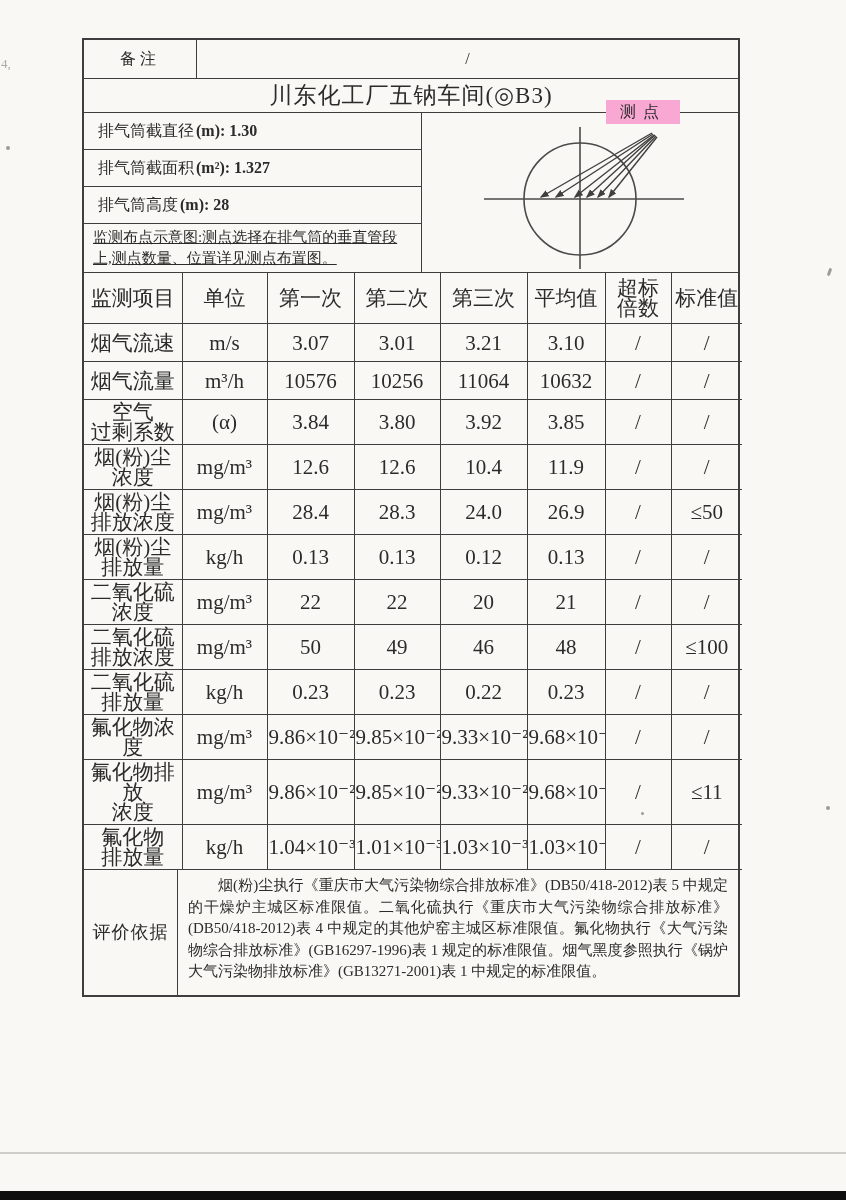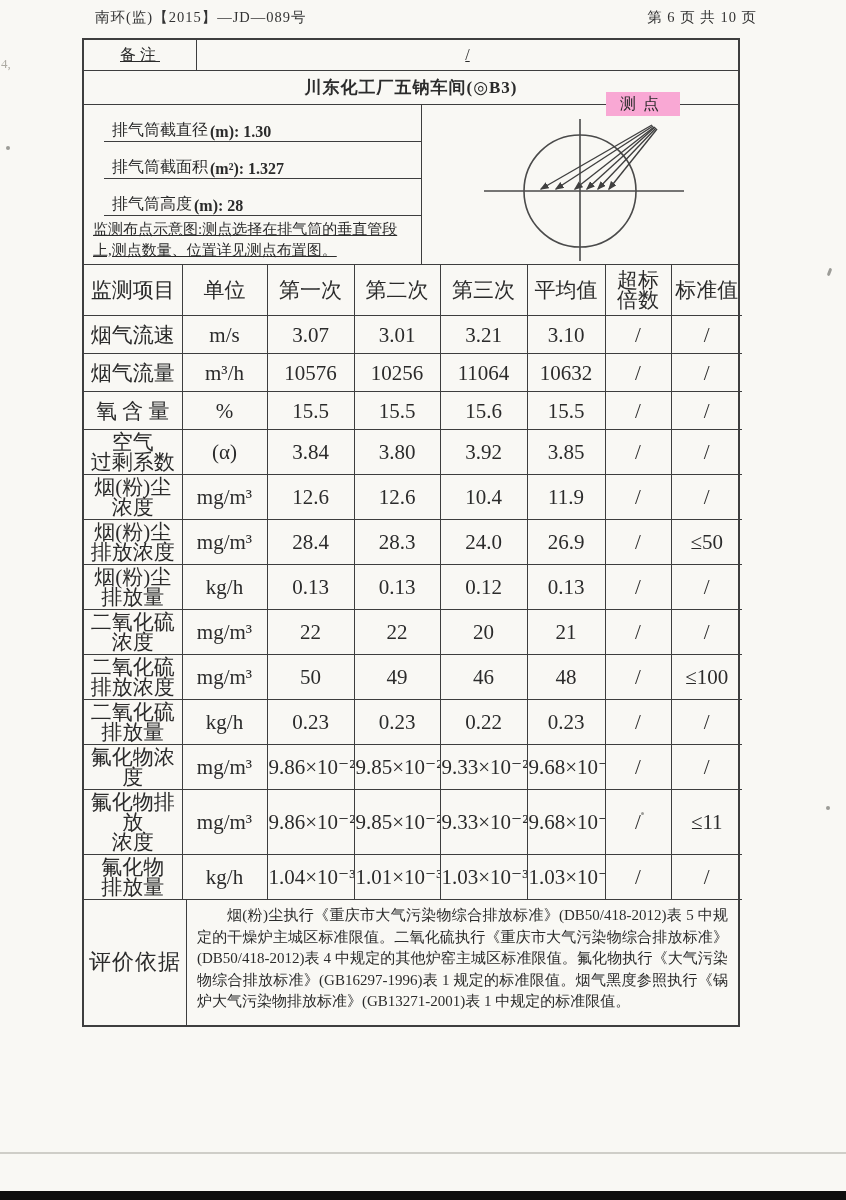--- a/index.html
+++ b/index.html
@@ -19,38 +19,38 @@
   }
   
   .doc-table{
     position:absolute;left:82px;top:38px;width:658px;
     border:2px solid #3e3e3e;
     box-sizing:border-box;
     background:#f9f8f4;
   }
   .row{display:flex;box-sizing:border-box;}
   .cell{box-sizing:border-box;}
-  .remark-row{height:31px;border-bottom:1.5px solid #3e3e3e;text-decoration:underline;}
+  .remark-row{height:39px;border-bottom:1.5px solid #3e3e3e;}
   .remark-label{
     width:113px;border-right:1.5px solid #3e3e3e;
     display:flex;align-items:center;justify-content:center;
     font-size:16px;letter-spacing:4px;
   }
   .remark-value{flex:1;display:flex;align-items:center;justify-content:center;font-size:16px;}
   .title-row{
     height:33px;border-bottom:1.5px solid #3e3e3e;
     display:flex;align-items:center;justify-content:center;
-    font-size:17px;font-weight:bold;letter-spacing:1px;
+    font-size:23px;font-weight:normal;letter-spacing:1px;
   }
   .stack-row{height:160px;border-bottom:1.5px solid #3e3e3e;}
   .stack-left{width:338px;border-right:1.5px solid #3e3e3e;display:flex;flex-direction:column;box-sizing:border-box;}
   .stack-cell{
     height:37px;border-bottom:1.5px solid #3e3e3e;
-    display:flex;align-items:flex-end;
-    padding-left:8px;font-size:16px;box-sizing:border-box;white-space:nowrap;margin-left:20px;
+    display:flex;align-items:center;
+    padding-left:14px;font-size:16px;box-sizing:border-box;white-space:nowrap;
   }
   .stack-cell b{font-size:16px;margin-left:2px;}
   .stack-note{flex:1;padding:3px 8px 2px 9px;font-size:15px;line-height:21px;box-sizing:border-box;text-decoration:underline;}
   .diagram-cell{flex:1;position:relative;}
   .diagram-label{
     position:absolute;top:-13px;right:58px;
     background:#f9a8d4;padding:0 14px;
     font-size:16px;letter-spacing:7px;line-height:24px;
   }
   .diagram-svg{position:absolute;left:0;top:0;}
@@ -66,44 +66,40 @@
     padding:2px 1px;font-weight:normal;
     overflow:hidden;
   }
   .monitor-table tr > *:first-child{border-left:0;}
   .monitor-table tr > *:last-child{border-right:0;}
   .monitor-table thead th{height:46px;border-top:0;}
   .monitor-table tbody td{height:33px;}
   
   .eval-row{display:flex;}
   .eval-label{
-    width:103px;border-right:1.5px solid #3e3e3e;
+    width:94px;border-right:1.5px solid #3e3e3e;
     display:flex;align-items:center;justify-content:center;
-    font-size:22px;letter-spacing:1px;box-sizing:border-box;
+    font-size:18px;letter-spacing:1px;box-sizing:border-box;
   }
   .eval-text{
     flex:1;padding:5px 10px 12px 10px;
     font-size:15px;line-height:21.5px;
     text-indent:2em;box-sizing:border-box;text-align:justify;
   }
   
   .scan-fold{position:absolute;left:0;top:1152px;width:846px;height:2px;background:#cfcec8;}
   .scan-bottom{position:absolute;left:0;bottom:0;width:846px;height:9px;background:#0e0e0e;}
   .speck{position:absolute;background:#6a6a66;border-radius:50%;opacity:.65;}
   .margin-mark{position:absolute;color:#9a978e;font-size:13px;opacity:.8;}
 </style>
 </head>
 <body>
 
 <div class="scan">
 
-  <div class="page-header">
-    <span>南环(监)【2015】—JD—089号</span>
-    <span>第 6 页 共 10 页</span>
-  </div>
 
   <div class="doc-table">
 
     <div class="row remark-row">
       <div class="cell remark-label">备注</div>
       <div class="cell remark-value">/</div>
     </div>
 
     <div class="title-row">川东化工厂五钠车间(◎B3)</div>
 
@@ -183,30 +179,20 @@
             <td>烟气流量</td>
             <td>m³/h</td>
             <td>10576</td>
             <td>10256</td>
             <td>11064</td>
             <td>10632</td>
             <td>/</td>
             <td>/</td>
           </tr>
           <tr>
-            <td>氧 含 量</td>
-            <td>%</td>
-            <td>15.5</td>
-            <td>15.5</td>
-            <td>15.6</td>
-            <td>15.5</td>
-            <td>/</td>
-            <td>/</td>
-          </tr>
-          <tr>
             <td>空气
 过剩系数</td>
             <td>(α)</td>
             <td>3.84</td>
             <td>3.80</td>
             <td>3.92</td>
             <td>3.85</td>
             <td>/</td>
             <td>/</td>
           </tr>

